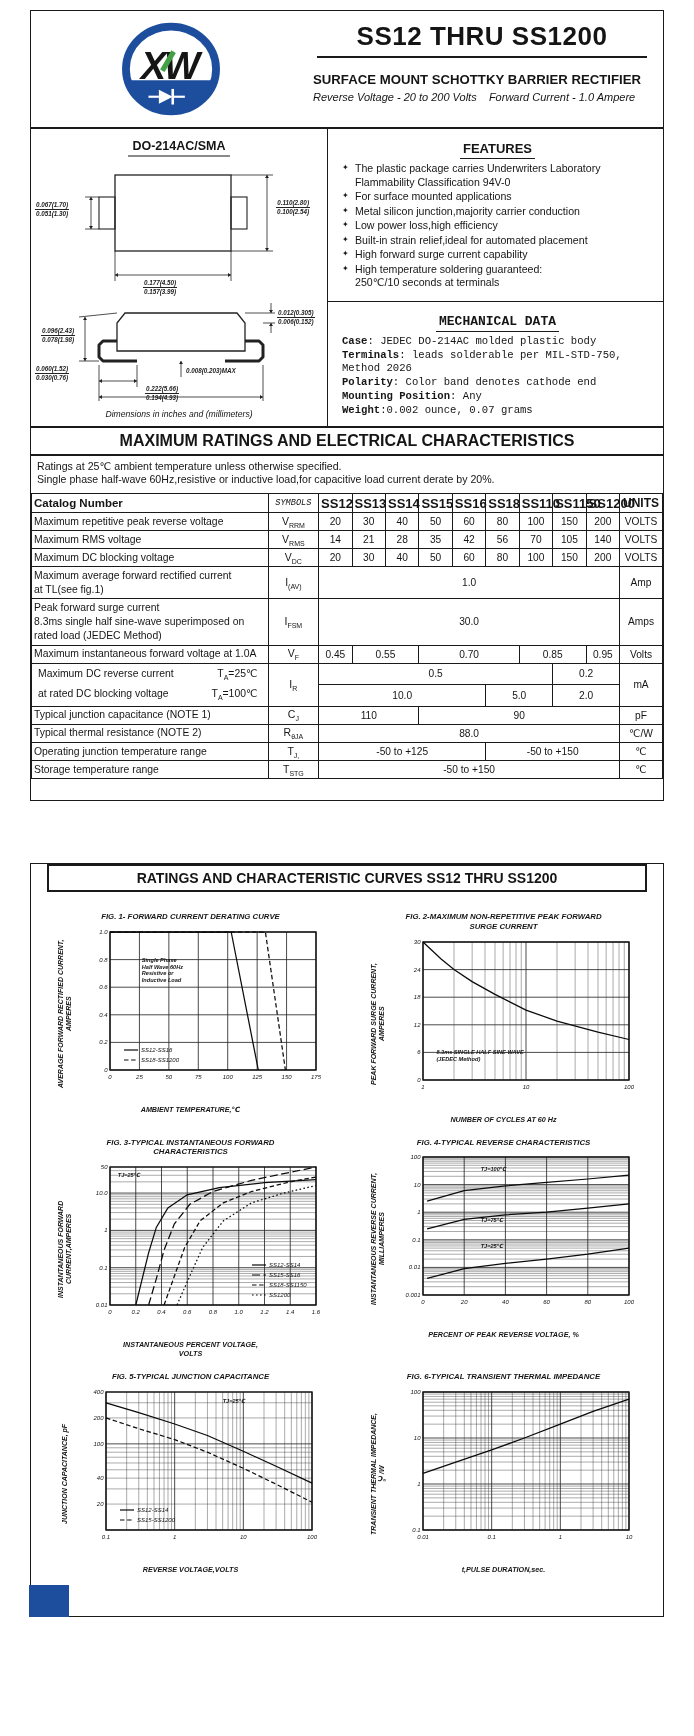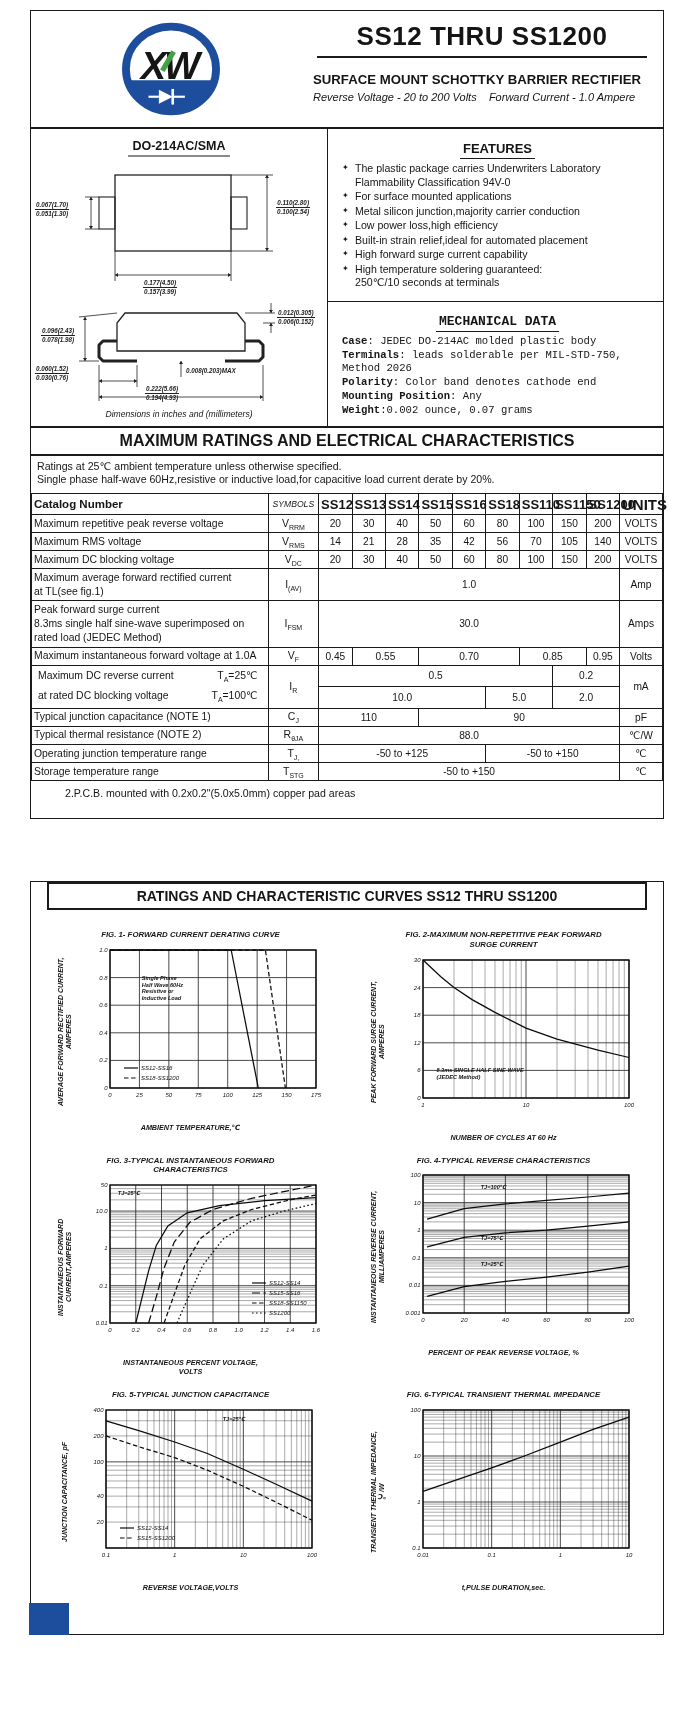--- a/index.html
+++ b/index.html
@@ -35,23 +35,23 @@
   .mech{border-top:1.4px solid #1a1a1a;padding:2px 10px 8px 14px;font-family:Liberation Mono, monospace;}
   .mech-lines{font-size:10.6px;line-height:1.3;}
   .mech-lines b{font-weight:bold;}
   
   .banner1{border-top:2.4px solid #1a1a1a;border-bottom:2.2px solid #1a1a1a;text-align:center;font-weight:bold;font-size:16px;padding:4px 0;}
   .conds{font-size:10.6px;padding:4px 6px 6px 6px;line-height:1.3;}
   table.rt{border-collapse:collapse;width:100%;table-layout:fixed;}
   table.rt th,table.rt td{border:1px solid #1a1a1a;padding:1.5px 2px;}
   table.rt{border-top:1.6px solid #1a1a1a;border-bottom:1.6px solid #1a1a1a;}
   th.cat{font-size:11.5px;text-align:left;padding-left:14px;font-weight:bold;}
-  th.symh{font-size:8.6px;font-style:italic;font-weight:normal;}
+  th.symh{font-size:8.6px;font-style:italic;font-weight:normal;font-family:Liberation Mono, monospace;}
   th.dev{font-size:13px;}
-  th.unih{font-size:15px;}
+  th.unih{font-size:12px;}
   td.lbl{font-size:10.4px;text-align:left;padding-left:4px;white-space:pre-line;line-height:1.35;}
   td.lbl2{font-size:10.4px;vertical-align:middle;}
   td.lbl2 .pair{display:flex;justify-content:space-between;padding:1px 8px 1px 4px;line-height:1.5;}
   td.sym{font-size:10.5px;text-align:center;}
   td.sym sub,td.lbl2 sub{font-size:7px;}
   td.num{font-size:10.2px;text-align:center;}
   td.uni{font-size:10.2px;text-align:center;}
   .tnotes{font-size:10.6px;padding:5px 8px 16px 8px;line-height:1.5;}
   .tnotes .l2{padding-left:26px;}
   
@@ -380,21 +380,20 @@
           <tr>
             <td class="lbl">Storage temperature range</td>
             <td class="sym"><span>T</span><sub>STG</sub></td>
             <td class="num" colspan="9">-50 to +150</td>
             <td class="uni">℃</td>
           </tr>
         </tbody>
       </table>
 
     <div class="tnotes">
-      <div class="l2">2.P.C.B. mounted with 0.2x0.2"(5.0x5.0mm) copper pad areas</div>
     </div>
   </div>
 
   <div class="sec sec2">
     <div class="banner2">RATINGS AND CHARACTERISTIC CURVES SS12 THRU SS1200</div>
     <div class="figgrid" id="figGrid">
         <div class="fig">
           <div class="fig-title">FIG. 1- FORWARD CURRENT DERATING CURVE</div>
           <div class="fig-body">
             <div class="fig-ylabel">AVERAGE FORWARD RECTIFIED CURRENT,

